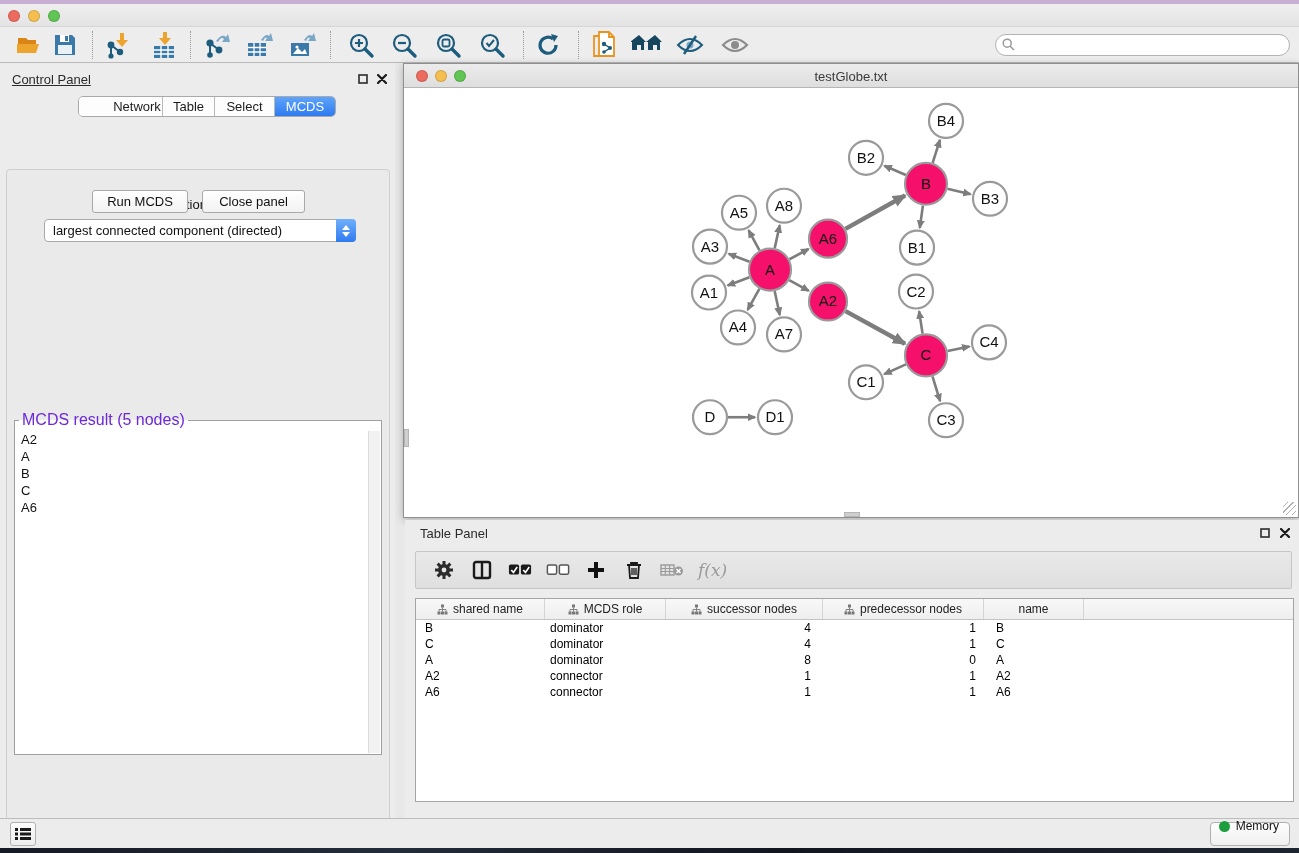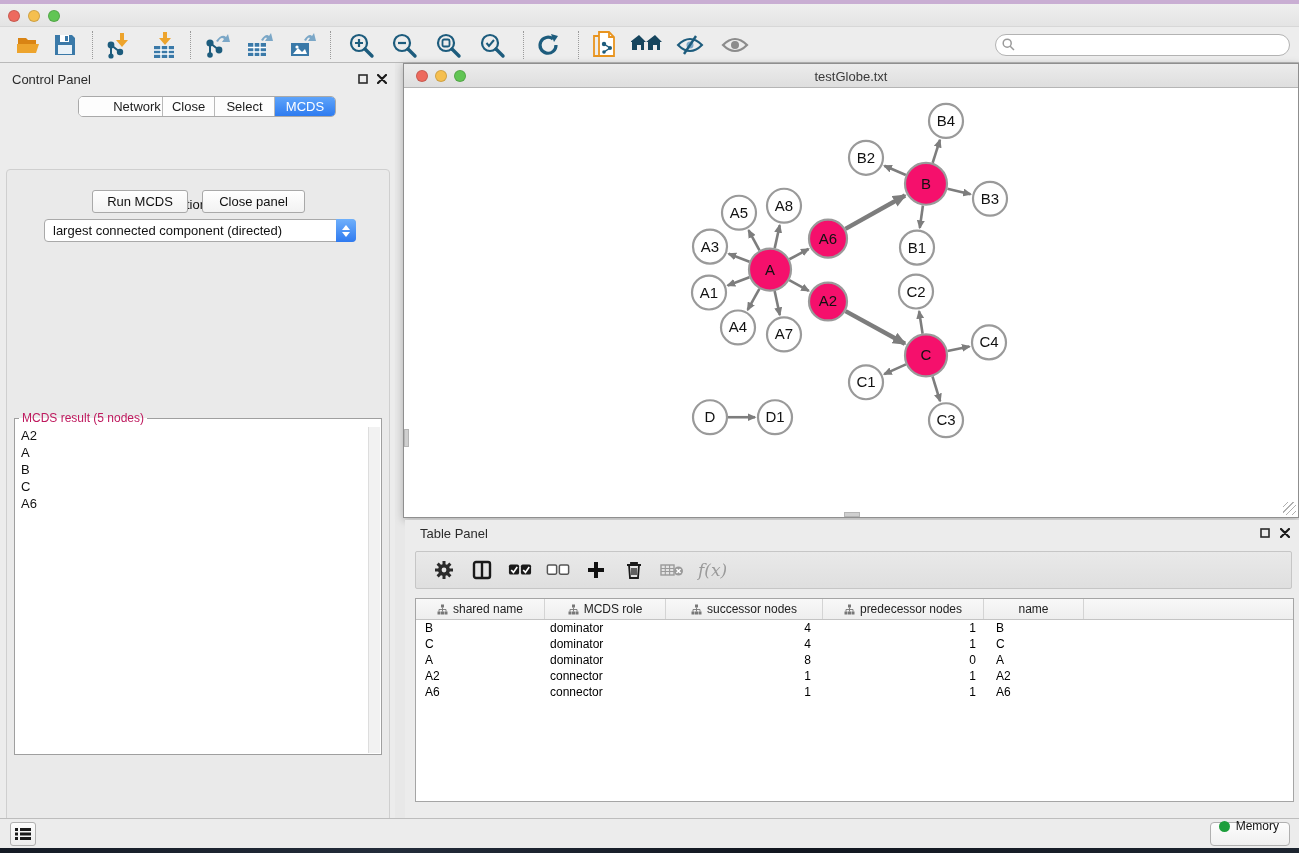--- a/index.html
+++ b/index.html
@@ -32,21 +32,21 @@
 
   #opt-label { left:0; top:134px; width:395px; text-align:center; font-size:13px; color:#111; }
   #opt-select { left:44px; top:156px; width:312px; height:23px; background:#fff; border:1px solid #a9a9a9; border-radius:4px; display:flex; align-items:center; }
   #opt-select .sel-text { flex:1; font-size:13px; color:#111; padding-left:8px; white-space:nowrap; overflow:hidden; }
   #opt-stepper { width:20px; height:23px; margin-right:-1px; border-radius:0 4px 4px 0; background:linear-gradient(#6fb0fb,#2f7af0); display:flex; flex-direction:column; align-items:center; justify-content:center; gap:2px; }
   .chev-up { width:0;height:0;border-left:4px solid transparent;border-right:4px solid transparent;border-bottom:5px solid #fff; }
   .chev-dn { width:0;height:0;border-left:4px solid transparent;border-right:4px solid transparent;border-top:5px solid #fff; }
   .mac-btn { position:absolute; height:23px; background:linear-gradient(#ffffff,#f2f2f2); border:1px solid #a9a9a9; border-radius:3px; font-size:13px; color:#111; display:flex; align-items:center; justify-content:center; }
 
   #mcds-fieldset { position:absolute; left:14px; top:348px; width:368px; height:344px; border:1px solid #9f9f9f; background:#fff; }
-  #mcds-fieldset legend { font-size:12px; color:#be185d; margin-left:4px; padding:0 3px; background:transparent; }
+  #mcds-fieldset legend { font-size:16px; color:#6d28d9; margin-left:4px; padding:0 3px; background:transparent; }
   #mcds-list { position:absolute; left:1px; top:2px; right:13px; bottom:1px; background:#fff; overflow:hidden; }
   .mcds-item { font-size:13px; color:#111; padding:1px 0 1px 5px; line-height:15px; }
   #mcds-scroll { position:absolute; top:2px; right:1px; bottom:1px; width:12px; background:#f2f2f2; border-left:1px solid #ddd; }
 
   
   #network-window { left:403px; top:63px; width:896px; height:455px; background:#fff; border:1px solid #8f8f8f; box-shadow:0 2px 8px rgba(0,0,0,.25); }
   #nw-titlebar { position:absolute; left:0; top:0; right:0; height:24px; background:linear-gradient(#ececec,#dedede); border-bottom:1px solid #b5b5b5; }
   #nw-title { position:absolute; width:100%; text-align:center; top:5px; font-size:13px; color:#3a3a3a; }
   #nw-content { position:absolute; left:0; top:25px; right:0; bottom:0; background:#fff; }
   #nw-resize { position:absolute; right:2px; bottom:2px; width:13px; height:13px;
@@ -218,36 +218,36 @@
     </svg>
   </div>
   <input id="toolbar-search" value="" placeholder="" style="">
   <svg id="search-mag" width="13" height="13" viewBox="0 0 13 13">
     <circle cx="5.2" cy="5.2" r="4" fill="none" stroke="#9a9a9a" stroke-width="1.5"></circle>
       <path d="M8.2 8.2 L12 12" stroke="#9a9a9a" stroke-width="1.5"></path>
   </svg>
 </div>
 
 <div class="abs" id="control-panel">
-  <div class="abs panel-title" style="left:12px; top:9px;">Control Panel</div>
+  <div class="abs panel-title" style="left:12px; top:9px;text-decoration:underline;">Control Panel</div>
   <div class="float-btn" style="left:356px; top:9px;">
     <svg width="10" height="10" viewBox="0 0 10 10">
         <rect x="1" y="1" width="8" height="8" fill="none" stroke="#2b2b2b" stroke-width="1.6"></rect>
       </svg>
   </div>
   <div class="closex-btn" style="left:375px; top:9px;">
     <svg width="10" height="10" viewBox="0 0 10 10">
         <path d="M1 1 L9 9 M9 1 L1 9" stroke="#1a1a1a" stroke-width="2.2" stroke-linecap="round"></path>
       </svg>
   </div>
 
   <div class="cp-inner"></div>
   <div class="seg-tabs" style="left:78px; top:33px;" id="cp-tabs">
       <div class="seg-tab" style="width: 84px; padding-left: 33px;">Network</div>
-      <div class="seg-tab" style="width: 52px;">Close</div>
+      <div class="seg-tab" style="width: 52px;">Table</div>
       <div class="seg-tab" style="width: 60px;">Select</div>
       <div class="seg-tab active" style="width: 60px;">MCDS</div>
     </div>
 
   <div class="abs" id="opt-label">Optimization criterion:</div>
   <div class="abs" id="opt-select">
     <span class="sel-text">largest connected component (directed)</span>
     <span id="opt-stepper">
         <span class="chev-up"></span>
         <span class="chev-dn"></span>

